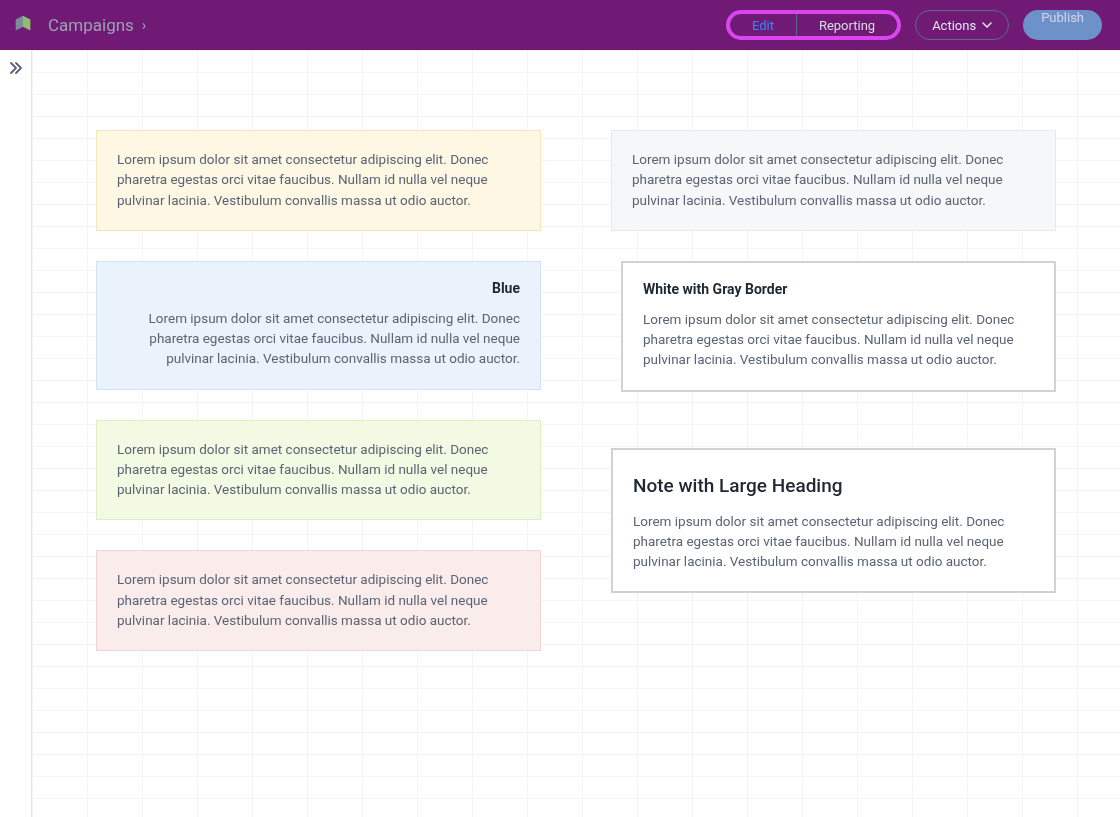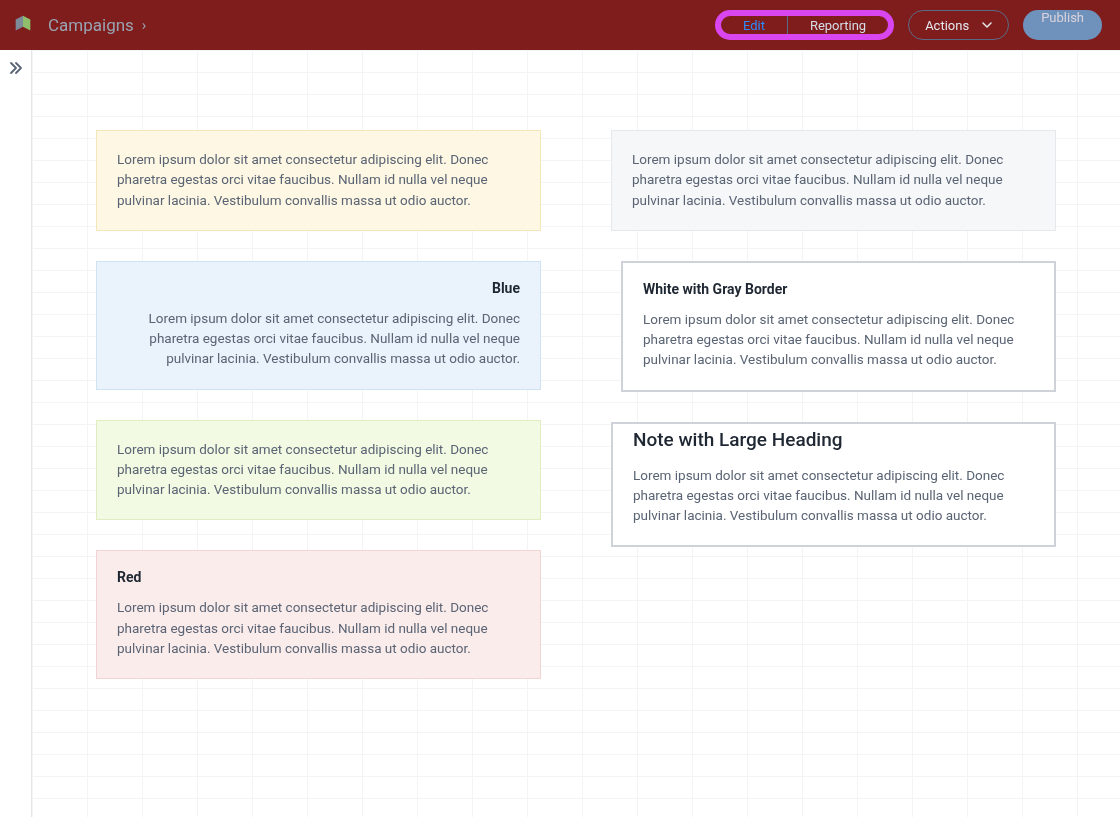--- a/index.html
+++ b/index.html
@@ -1,21 +1,21 @@
 <!DOCTYPE html>
 <html><head>
 <meta charset="utf-8">
 <style>
   * { box-sizing: border-box; margin: 0; padding: 0; }
   html, body { width: 1120px; height: 817px; font-family: -apple-system, BlinkMacSystemFont, "Segoe UI", Roboto, Helvetica, Arial, sans-serif; background: #fff; }
 
   
   .header {
     height: 50px;
-    background: #7f1d1d;
+    background: #701a75;
     display: flex;
     align-items: center;
     padding: 0 18px 0 12px;
     color: #fff;
   }
   .logo {
     width: 22px; height: 22px;
     margin-right: 14px;
     position: relative;
   }
@@ -26,38 +26,38 @@
     color: #9aa3b2;
   }
   .breadcrumb .crumb-link { color: #9aa3b2; }
   .breadcrumb .crumb-sep { color: #9aa3b2; font-size: 15px; }
   .breadcrumb .crumb-current { color: #ffffff; font-weight: 600; }
 
   .header-spacer { flex: 1; }
 
   .seg-group {
     display: flex;
-    border: 6px solid #d946ef;
+    border: 4px solid #d946ef;
     border-radius: 18px;
     overflow: hidden;
     height: 30px;
     margin-right: 14px;
   }
   .seg-btn {
     display: flex; align-items: center; justify-content: center;
     padding: 0 22px;
     font-size: 13px;
     color: #d7dde6;
     cursor: pointer;
   }
   .seg-btn.active { color: #2a8cff; }
   .seg-divider { width: 1px; background: #5c6b85; }
 
   .actions-btn {
-    display: flex; align-items: center; gap: 13px;
+    display: flex; align-items: center; gap: 6px;
     border: 1px solid #5c6b85;
     border-radius: 18px;
     height: 30px;
     padding: 0 16px;
     font-size: 13px;
     color: #e4e8ef;
     cursor: pointer;
     margin-right: 14px;
   }
   .actions-btn .chev { width: 10px; height: 10px; }
@@ -120,21 +120,21 @@
     line-height: 1.5;
     color: #5a6474;
   }
 
   .theme-yellow { background: #fdf7e3; border-color: #f3e7b9; }
   .theme-blue   { background: #eaf3fb; border-color: #cfe3f3; text-align: right; }
   .theme-green  { background: #f3fae3; border-color: #e0edc2; }
   .theme-red    { background: #fbecec; border-color: #f2d4d4; }
   .theme-gray   { background: #f6f7f8; border-color: #e6e8eb; }
   .theme-white-border { background: #ffffff; border: 2px solid #cfd3d9; margin-left: 10px; }
-  .theme-large-heading { background: #ffffff; border: 2px solid #cfd3d9; padding-top: 4px; }
+  .theme-large-heading { background: #ffffff; border: 2px solid #cfd3d9; padding-top: 24px; margin-top: 26px; }
 
 </style>
 </head>
 <body>
 
 <div class="header">
   <div class="logo">
     <svg viewBox="0 0 24 24" width="22" height="22">
       <polygon points="4,6 12,2 12,14 4,18" fill="#7d8a99"></polygon>
       <polygon points="12,2 20,6 20,18 12,14" fill="#8fbf6b"></polygon>
@@ -177,21 +177,20 @@
           <div class="note-body">Lorem ipsum dolor sit amet consectetur adipiscing elit. Donec pharetra egestas orci vitae faucibus. Nullam id nulla vel neque pulvinar lacinia. Vestibulum convallis massa ut odio auctor.</div>
         </div>
         <div class="note-card theme-blue">
           <div class="note-title">Blue</div>
           <div class="note-body">Lorem ipsum dolor sit amet consectetur adipiscing elit. Donec pharetra egestas orci vitae faucibus. Nullam id nulla vel neque pulvinar lacinia. Vestibulum convallis massa ut odio auctor.</div>
         </div>
         <div class="note-card theme-green">
           <div class="note-body">Lorem ipsum dolor sit amet consectetur adipiscing elit. Donec pharetra egestas orci vitae faucibus. Nullam id nulla vel neque pulvinar lacinia. Vestibulum convallis massa ut odio auctor.</div>
         </div>
         <div class="note-card theme-red">
-          <div class="note-title">Red</div>
           <div class="note-body">Lorem ipsum dolor sit amet consectetur adipiscing elit. Donec pharetra egestas orci vitae faucibus. Nullam id nulla vel neque pulvinar lacinia. Vestibulum convallis massa ut odio auctor.</div>
         </div>
       </div>
 
       <div class="col">
         <div class="note-card theme-gray">
           <div class="note-body">Lorem ipsum dolor sit amet consectetur adipiscing elit. Donec pharetra egestas orci vitae faucibus. Nullam id nulla vel neque pulvinar lacinia. Vestibulum convallis massa ut odio auctor.</div>
         </div>
         <div class="note-card theme-white-border">
           <div class="note-title">White with Gray Border</div>

